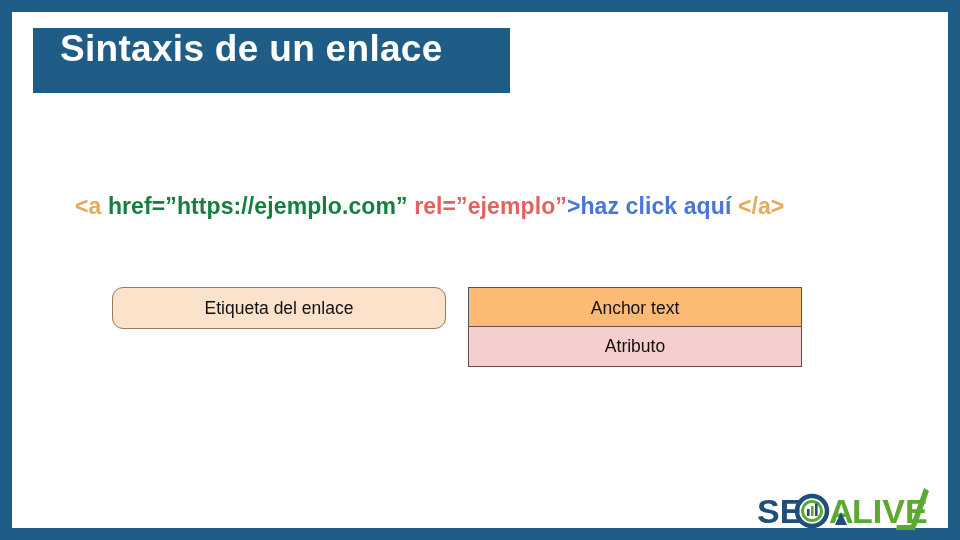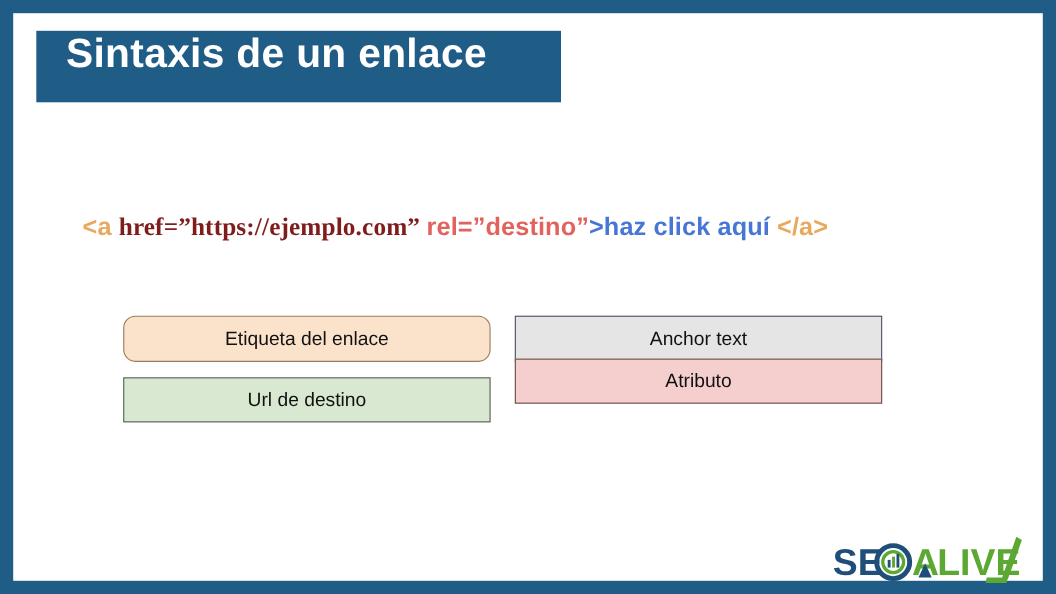--- a/index.html
+++ b/index.html
@@ -49,21 +49,21 @@
     left: 75px;
     top: 193px;
     width: 810px;
     font-size: 23px;
     font-weight: bold;
     white-space: nowrap;
     letter-spacing: 0.1px;
   }
   #code-line span { white-space: pre; }
   .tok-tag    { color: #E8A95E; }
-  .tok-href   { color: #7f1d1d; font-family: Liberation Serif, serif; }
+  .tok-href   { color: #15803d; }
   .tok-rel    { color: #E2635E; }
   .tok-anchor { color: #4776D6; margin-top: 48px; }
   .tok-close  { color: #E8A95E; }
 
   
   .box {
     position: absolute;
     box-sizing: border-box;
     border: 1.5px solid #4a4a4a;
     display: flex;
@@ -78,21 +78,21 @@
     border-color: #9a7a58;
     border-radius: 11px;
   }
   #box-url {
     left: 112px; top: 343px; width: 334px; height: 41px;
     background: #D9E8D0;
     border-color: #57614f;
   }
   #box-anchor {
     left: 468px; top: 287px; width: 334px; height: 42px;
-    background: #e5e5e5;
+    background: #fdba74;
     border-color: #4b5462;
   }
   #box-atributo {
     left: 468px; top: 326px; width: 334px; height: 41px;
     background: #F5CFCD;
     border-color: #6a4d4b;
   }
 
   
   #logo {
@@ -108,34 +108,31 @@
 
 <div id="slide">
 
   <div id="frame"></div>
 
   <div id="title-bar">
     <div id="title-text">Sintaxis de un enlace</div>
   </div>
 
   <div id="code-line">
-    <span class="tok-tag">&lt;a </span><span class="tok-href">href=”https://ejemplo.com” </span><span class="tok-rel">rel=”destino”</span><span class="tok-anchor">&gt;haz click aquí </span><span class="tok-close">&lt;/a&gt;</span>
+    <span class="tok-tag">&lt;a </span><span class="tok-href">href=”https://ejemplo.com” </span><span class="tok-rel">rel=”ejemplo”</span><span class="tok-anchor">&gt;haz click aquí </span><span class="tok-close">&lt;/a&gt;</span>
   </div>
 
   <div class="box" id="box-etiqueta">
     <span>Etiqueta del enlace</span>
   </div>
 
   <div class="box" id="box-anchor">
     <span>Anchor text</span>
   </div>
 
-  <div class="box" id="box-url">
-    <span>Url de destino</span>
-  </div>
 
   <div class="box" id="box-atributo">
     <span>Atributo</span>
   </div>
 
   <div id="logo">
     <svg width="175" height="54" viewBox="0 0 175 54">
 
       <text x="2" y="38" font-family="Liberation Sans, sans-serif" font-size="34" font-weight="bold" fill="#1F4E79">SE</text>
 

